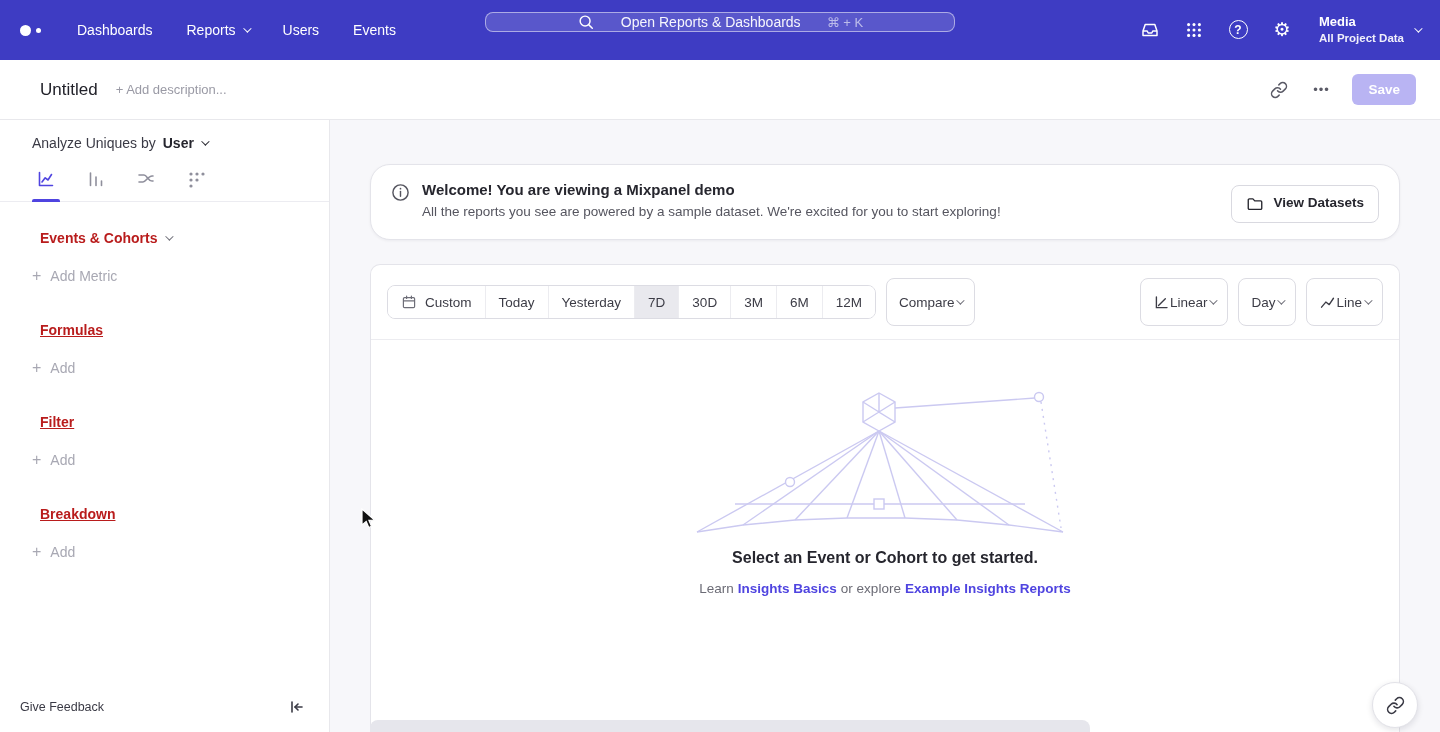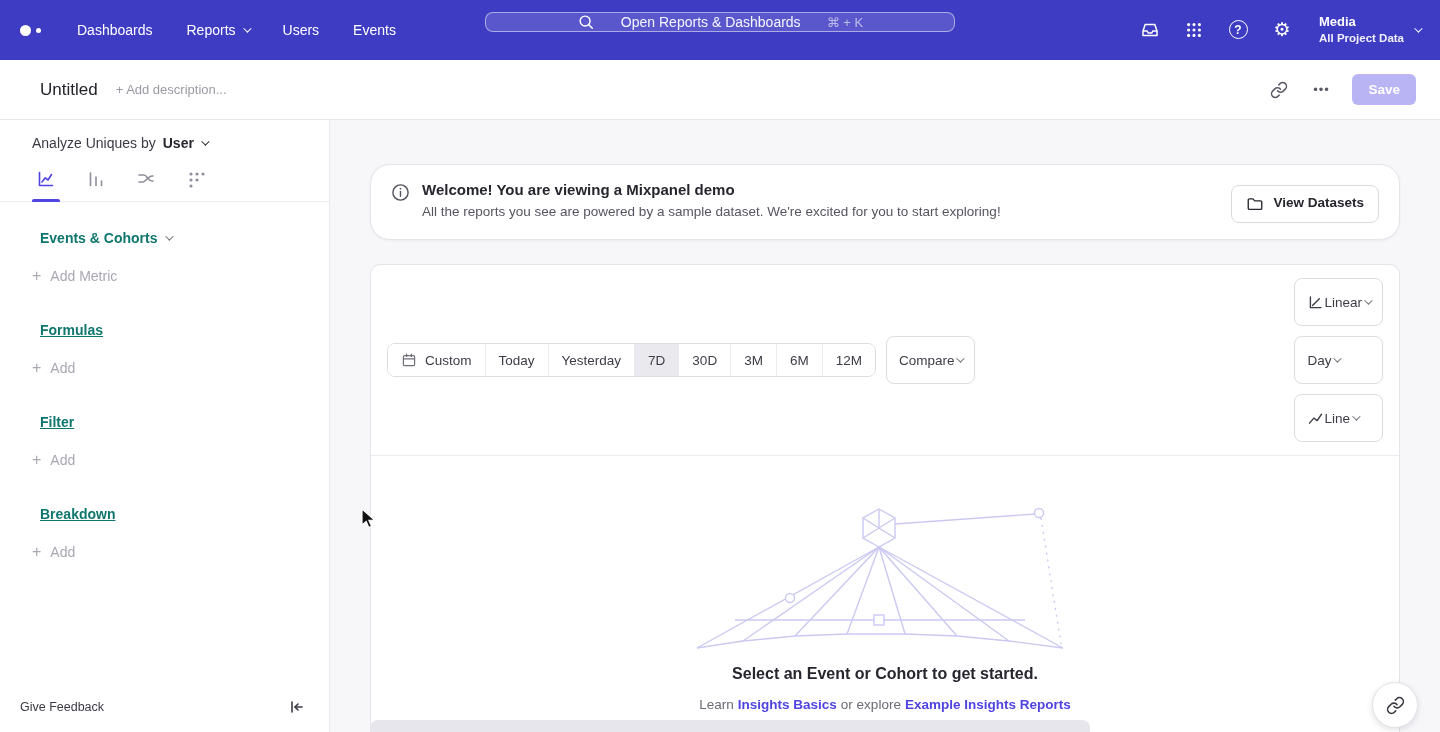--- a/index.html
+++ b/index.html
@@ -39,21 +39,21 @@
   .mainrow { display: flex; height: 612px; }
 
   
   .sidebar { width: 330px; background: #fff; border-right: 1px solid #e8e8ec; position: relative; flex-shrink: 0; }
   .analyze { margin: 15px 0 0 32px; font-size: 14px; color: #3a3a45; display: flex; align-items: center; }
   .analyze .val { font-weight: 700; color: #26262e; margin-left: 7px; display: flex; align-items: center; gap: 7px; cursor: pointer; }
   .tabsrow { display: flex; gap: 26px; padding: 18px 0 0 34px; border-bottom: 1px solid #ececf1; }
   .stab { width: 24px; padding-bottom: 12px; display: flex; justify-content: center; color: #8f8f9c; cursor: pointer; position: relative; }
   .stab.sel { color: #4f44e0; }
   .stab.sel::after { content: ""; position: absolute; bottom: -1px; left: -2px; right: -2px; height: 3px; background: #4f44e0; border-radius: 2px 2px 0 0; }
-  .sheading { margin: 28px 0 0 32px; font-size: 14px; font-weight: 700; color: #0f766e; display: flex; align-items: center; gap: 8px; cursor: pointer; padding-left: 8px; }
+  .sheading { margin: 28px 0 0 32px; font-size: 14px; font-weight: 700; color: #b91c1c; display: flex; align-items: center; gap: 8px; cursor: pointer; padding-left: 8px; }
   .sheading.plainc { cursor: default; }
   .addrow { margin: 22px 0 0 32px; font-size: 14px; color: #a8a8b3; display: flex; align-items: center; gap: 9px; cursor: pointer; }
   .addrow .plus { font-size: 16px; line-height: 1; color: #a8a8b3; }
   .gap-lg { margin-top: 38px; text-decoration: underline; }
   .sfooter { position: absolute; bottom: 0; left: 0; right: 0; height: 42px; display: flex; align-items: center; justify-content: space-between; padding: 0 24px 8px 20px; }
   .feedback { font-size: 12.5px; color: #3a3a45; cursor: pointer; }
   .collapse { color: #3a3a45; cursor: pointer; display: flex; }
 
   
   .content { flex: 1; position: relative; padding: 0 40px; overflow: hidden; }
@@ -66,21 +66,21 @@
 
   .chartcard { margin-top: 24px; background: #fff; border: 1px solid #e4e4ea; border-bottom: none; border-radius: 10px 10px 0 0; height: 470px; position: relative; }
   .ctoolbar { display: flex; align-items: center; padding: 13px 16px; border-bottom: 1px solid #ececf0; }
   .seggroup { display: flex; align-items: stretch; border: 1px solid #dcdce3; border-radius: 8px; overflow: hidden; height: 34px; background: #fff; }
   .seg { display: flex; align-items: center; gap: 8px; padding: 0 13px; font-size: 13.5px; color: #3c3c46; border-left: 1px solid #ececf0; cursor: pointer; background: #fff; white-space: nowrap; }
   .seg:first-child { border-left: none; }
   .seg.sel { background: #e9e9ee; font-weight: 500; }
   .tbtn { display: flex; align-items: center; gap: 0; height: 48px; padding: 0 12px; border: 1px solid #dcdce3; border-radius: 8px; background: #fff; font-size: 13.5px; color: #3c3c46; cursor: pointer; white-space: nowrap; }
   .tbtn .chev, .seg .chev { color: #6e6e78; margin-left: 2px; }
   .ml10 { margin-left: 10px; }
-  .toolbar-right { margin-left: auto; display: flex; gap: 10px; flex-direction: column; }
+  .toolbar-right { margin-left: auto; display: flex; gap: 10px; }
 
   .emptywrap { display: flex; flex-direction: column; align-items: center; }
   .illus { margin-top: 42px; }
   .empty-title { margin-top: 12px; font-size: 16px; font-weight: 700; color: #26262e; }
   .empty-hint { margin-top: 14px; font-size: 13.5px; color: #6b6b75; }
   .empty-hint span { margin: 0 2px; }
   .plink { color: #4f44e0; font-weight: 600; cursor: pointer; }
 
   .fab { position: absolute; right: 22px; bottom: 4px; width: 46px; height: 46px; border-radius: 50%; background: #fff; border: 1px solid #e2e2e8; box-shadow: 0 2px 6px rgba(20,20,43,0.12); display: flex; align-items: center; justify-content: center; color: #3a3a45; cursor: pointer; }
   .bottom-edge { position: absolute; bottom: 0; left: 40px; width: 720px; height: 12px; background: #e6e6ec; border-radius: 8px 8px 0 0; }

